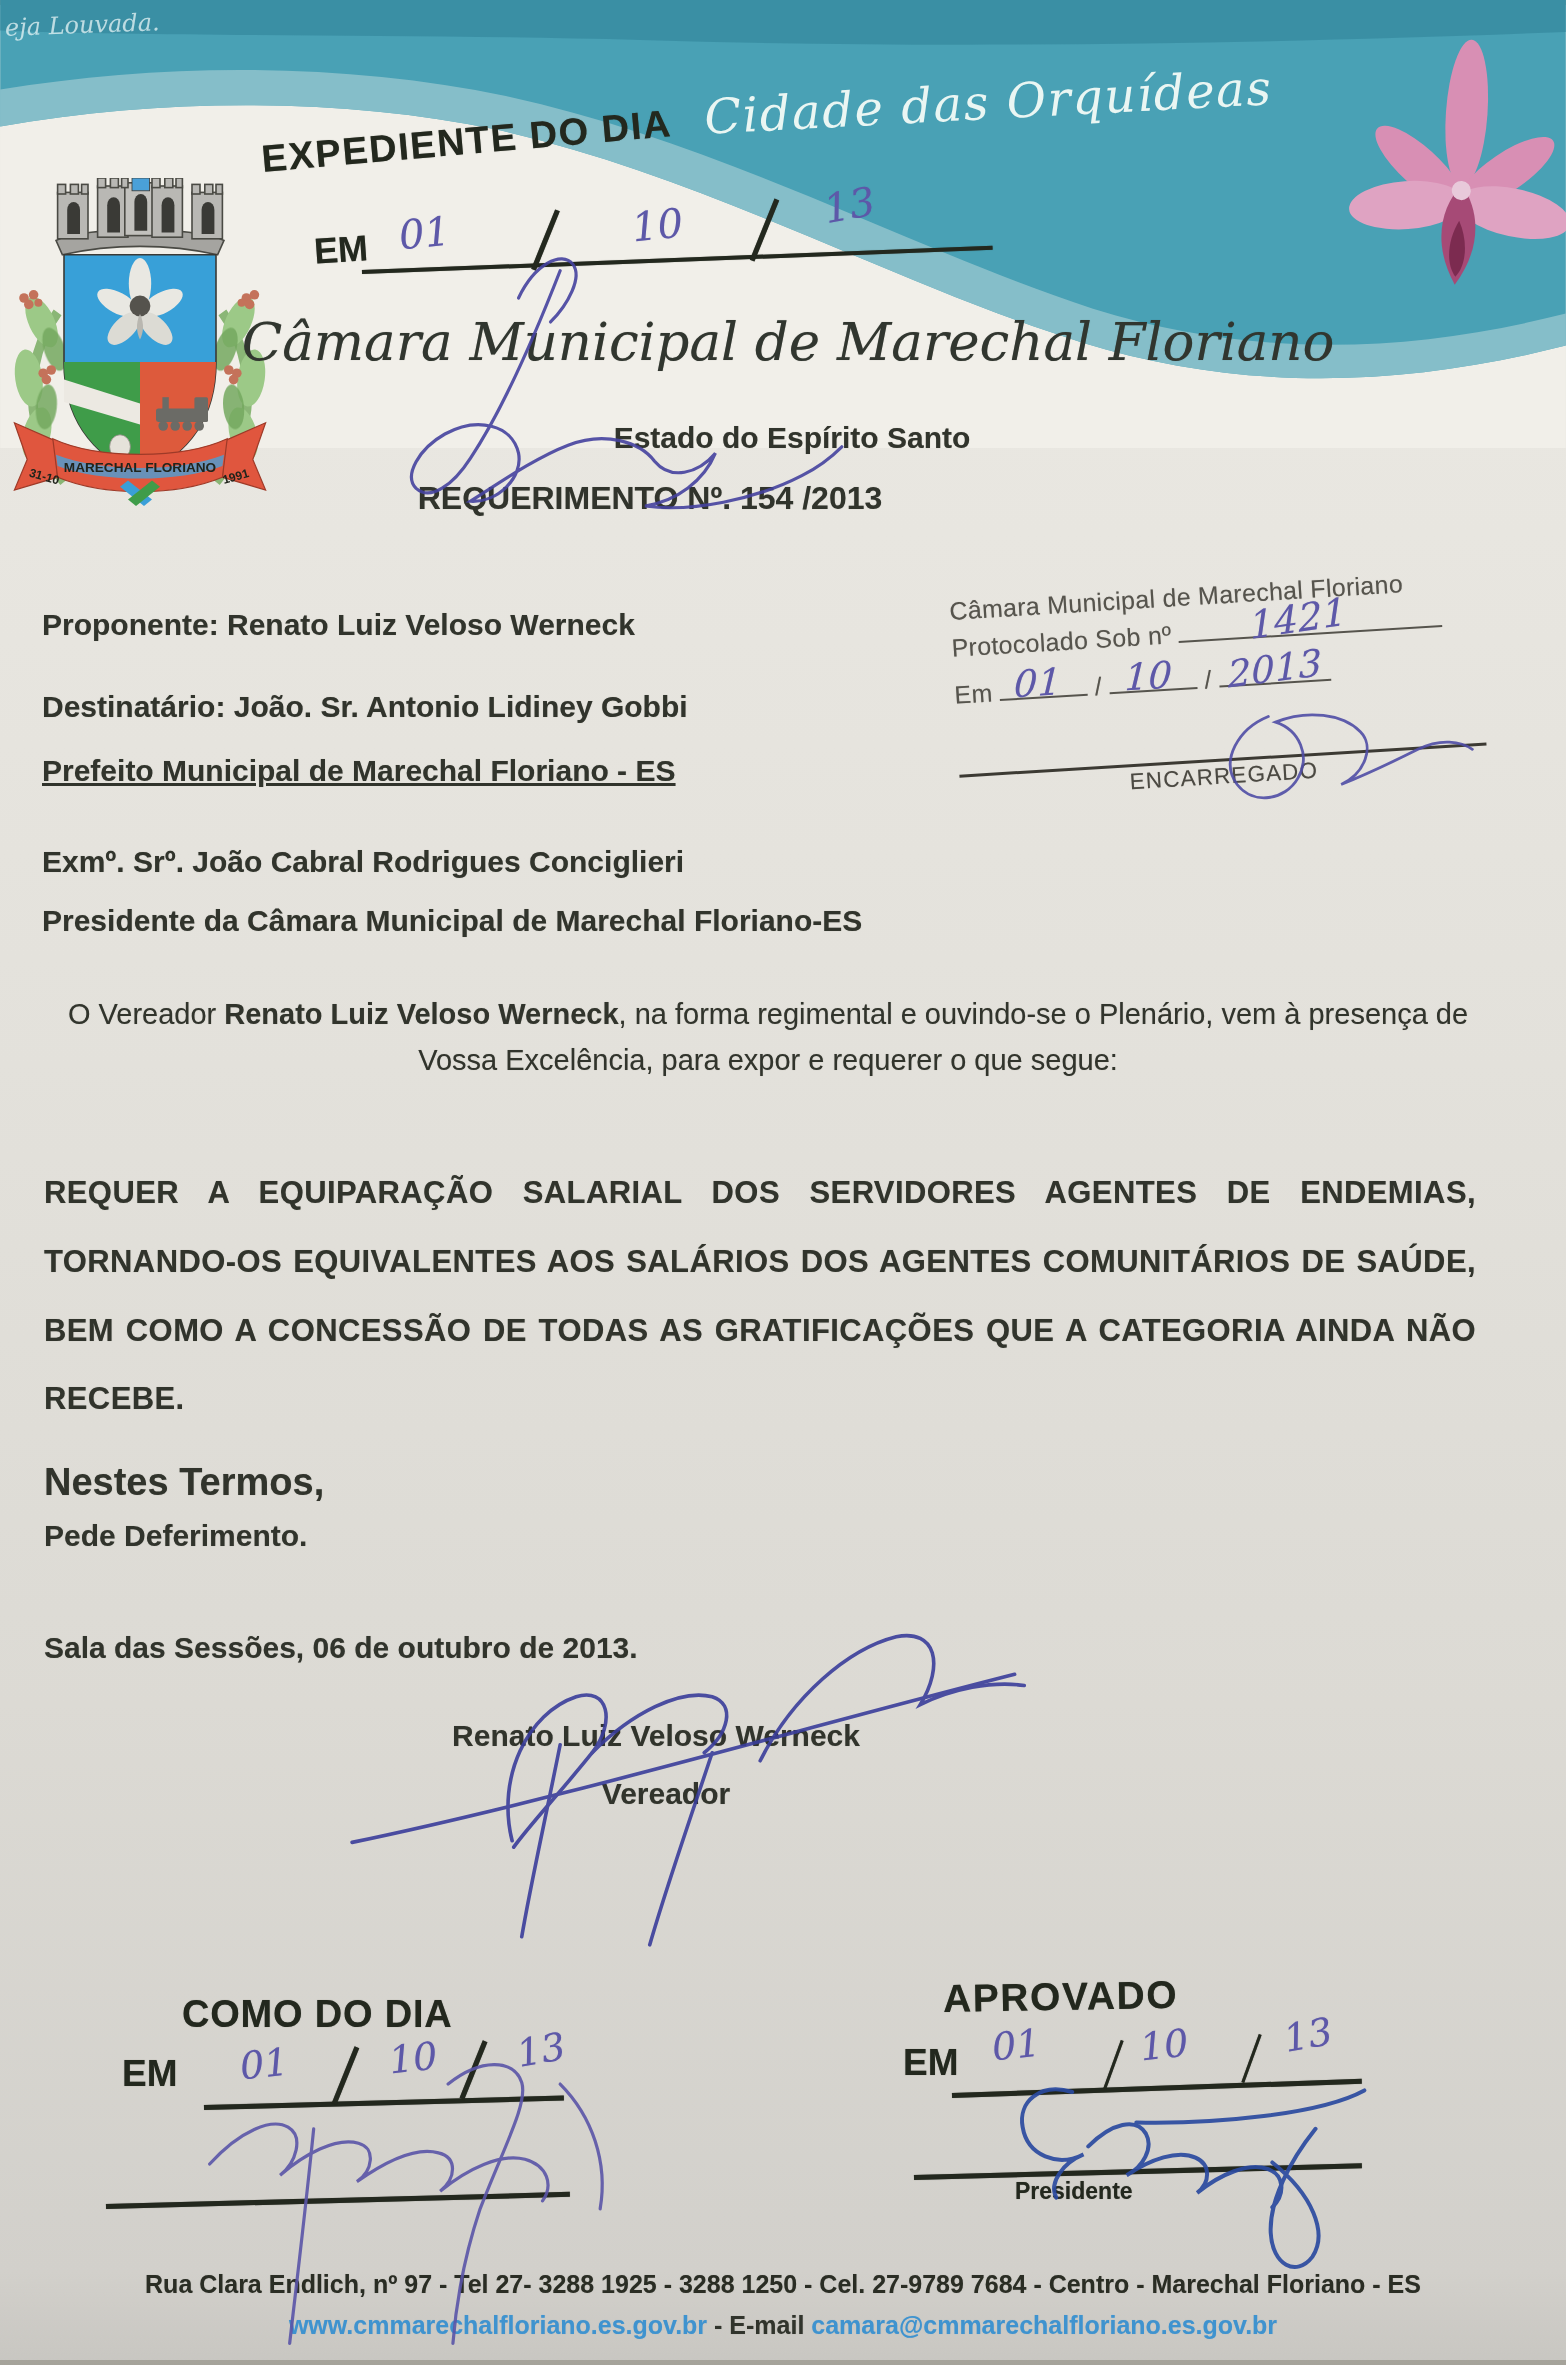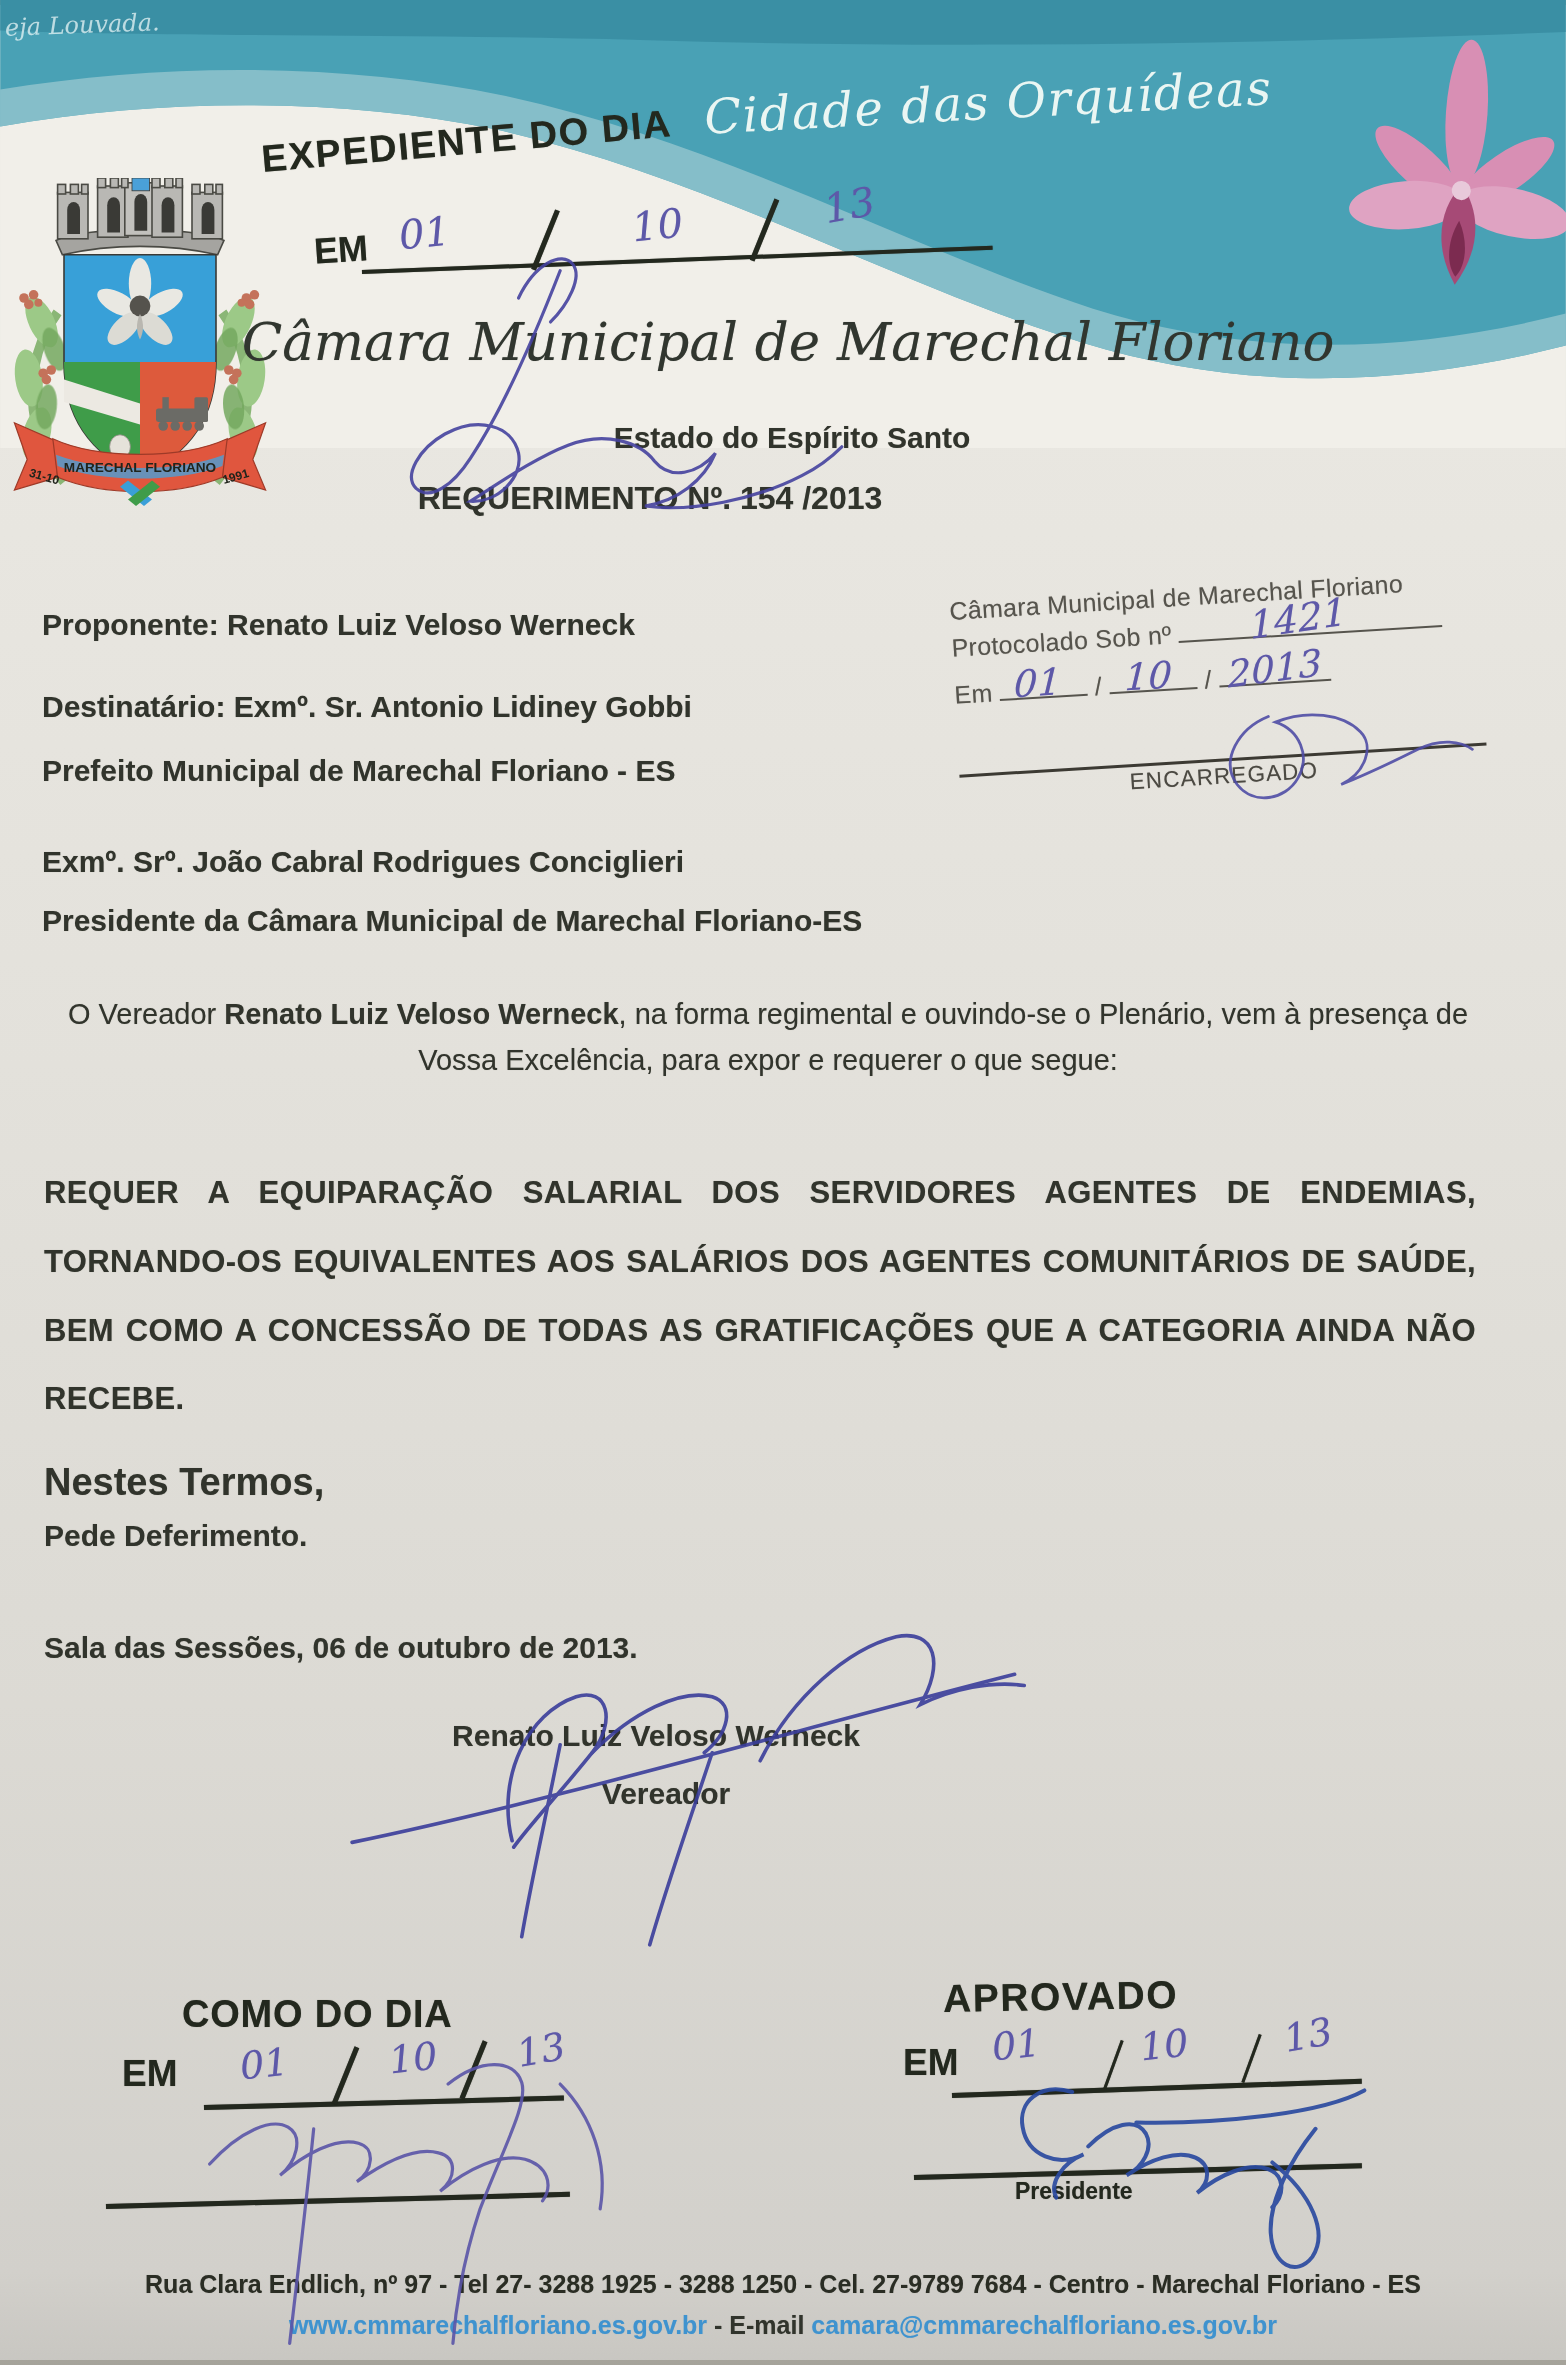--- a/index.html
+++ b/index.html
@@ -202,22 +202,22 @@
       <span>/</span>
       <span class="p-ul" style="width:112px;">
         <span class="hand" style="left:9.6px;top:-35px;font-size:37px;transform:rotate(-4deg) skewX(-6deg);">2013</span>
       </span>
     </div>
     <div class="sig-space"></div>
     <div class="p-line"></div>
     <div class="p-role">ENCARREGADO</div>
   </div>
 
-  <div class="abs prt b" style="left:42px;top:690px;font-size:30px;">Destinatário: Exmº. Sr. Antonio Lidiney Gobbi</div>
-  <div class="abs prt b" style="left:42px;top:754px;font-size:30px;">Prefeito Municipal de Marechal Floriano - ES</div>
+  <div class="abs prt b" style="left:42px;top:690px;font-size:30px;">Destinatário: João. Sr. Antonio Lidiney Gobbi</div>
+  <div class="abs prt b" style="left:42px;top:754px;font-size:30px;text-decoration:underline;">Prefeito Municipal de Marechal Floriano - ES</div>
   <div class="abs prt b" style="left:42px;top:845px;font-size:30px;">Exmº. Srº. João Cabral Rodrigues Conciglieri</div>
   <div class="abs prt b" style="left:42px;top:904px;font-size:30px;">Presidente da Câmara Municipal de Marechal Floriano-ES</div>
 
   <div class="abs prt" style="left:42px;top:992px;width:1452px;font-size:29px;line-height:1.58;text-align:center;">
     <span>O Vereador </span><span class="b">Renato Luiz Veloso Werneck</span><span>, na forma regimental e ouvindo-se o Plenário, vem à presença de Vossa Excelência, para expor e requerer o que segue:</span>
   </div>
 
   <div class="abs prt b" style="left:44px;top:1159px;width:1432px;font-size:31px;line-height:2.22;text-align:justify;letter-spacing:0.4px;">REQUER A EQUIPARAÇÃO SALARIAL DOS SERVIDORES AGENTES DE ENDEMIAS, TORNANDO-OS EQUIVALENTES AOS SALÁRIOS DOS AGENTES COMUNITÁRIOS DE SAÚDE, BEM COMO A CONCESSÃO DE TODAS AS GRATIFICAÇÕES QUE A CATEGORIA AINDA NÃO RECEBE.</div>
 
   <div class="abs prt b" style="left:44px;top:1461px;font-size:38px;">Nestes Termos,</div>

